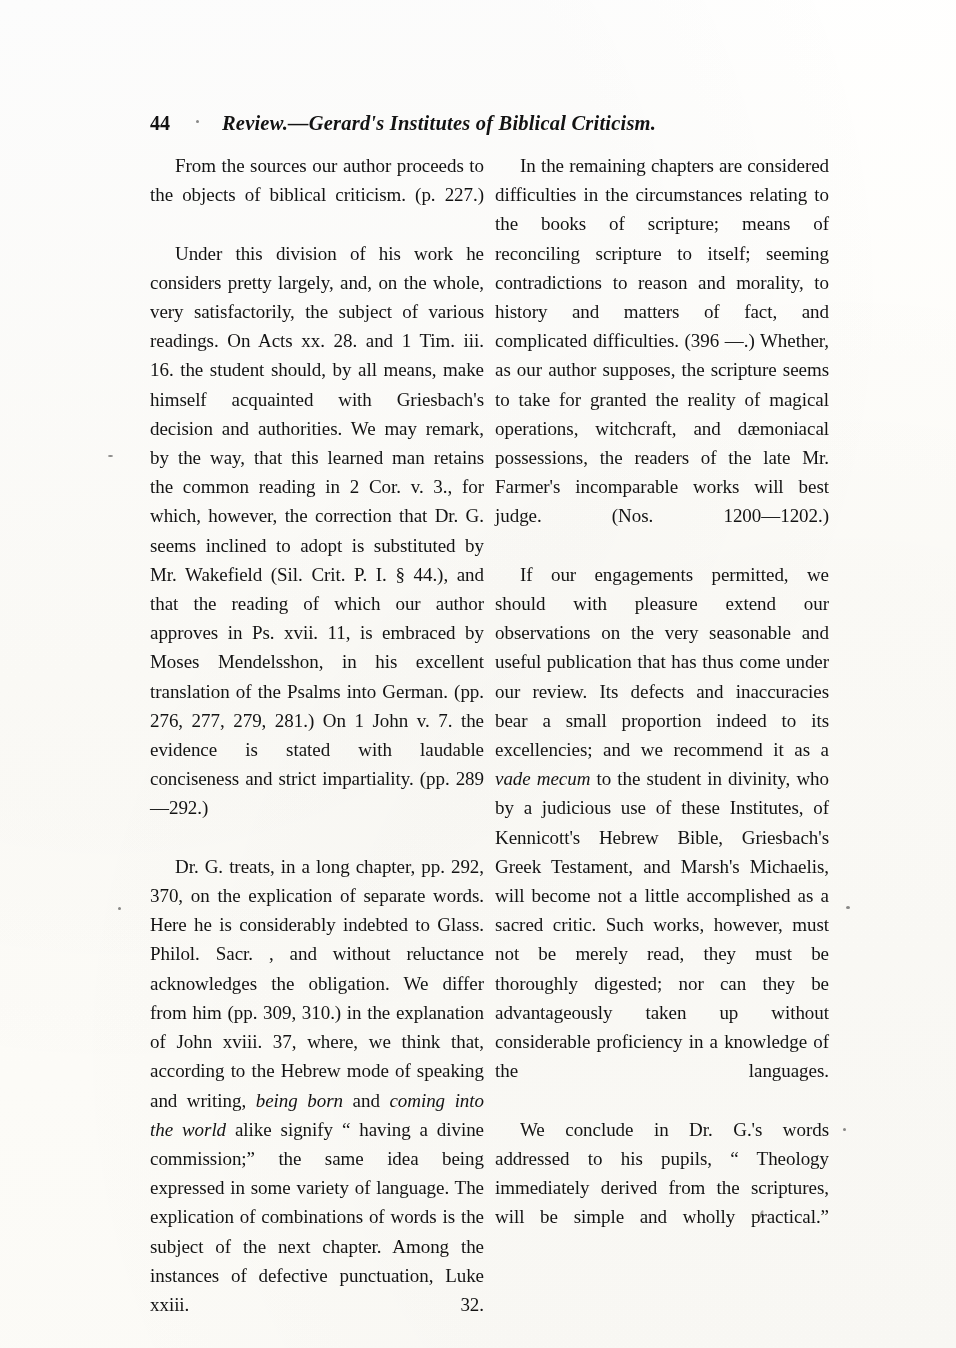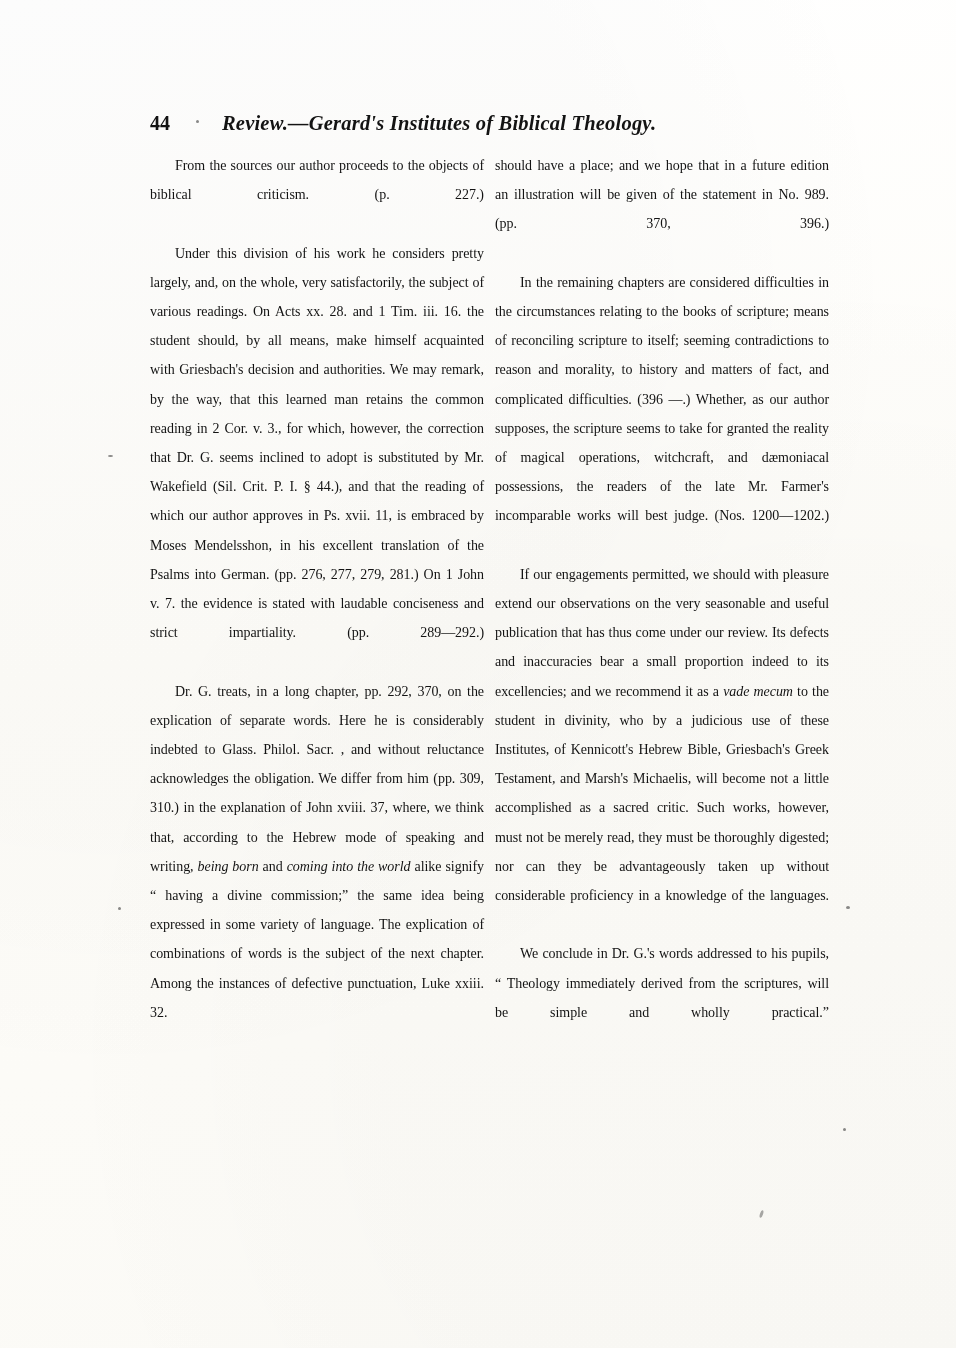--- a/index.html
+++ b/index.html
@@ -62,21 +62,21 @@
     gap: 11px;
   }
   .col {
     width: 334px;
     flex: none;
   }
   .col p {
     margin: 0;
     text-indent: 25px;
     text-align: justify;
-    font-size: 14px;
+    font-size: 19px;
     line-height: 29.2px;
     letter-spacing: -0.05px;
     word-spacing: 0.4px;
     hyphens: none;
   }
   .col p.cont {
     text-indent: 0;
   }
   .col p i {
   }
@@ -105,33 +105,32 @@
   <div class="speck" style="left:118px;top:907px;width:3px;height:3px;"></div>
   <div class="speck" style="left:846px;top:906px;width:4px;height:3px;"></div>
   <div class="speck" style="left:843px;top:1128px;width:3px;height:3px;"></div>
   <div class="speck" style="left:196px;top:120px;width:3px;height:3px;"></div>
   <div class="speck" style="left:760px;top:1210px;width:3px;height:8px;opacity:0.4;transform:rotate(18deg);"></div>
 
   <div class="content">
 
     <div class="runhead">
       <span class="folio">44</span>
-      <span class="runtitle">Review.—Gerard's Institutes of Biblical Theology.</span>
+      <span class="runtitle">Review.—Gerard's Institutes of Biblical Criticism.</span>
     </div>
 
     <div class="columns">
 
       <div class="col">
         <p>From the sources our author proceeds to the objects of biblical criticism. (p. 227.)</p>
         <p>Under this division of his work he considers pretty largely, and, on the whole, very satisfactorily, the subject of various readings. On Acts xx. 28. and 1 Tim. iii. 16. the student should, by all means, make himself acquainted with Griesbach's decision and authorities. We may remark, by the way, that this learned man retains the common reading in 2 Cor. v. 3., for which, however, the correction that Dr. G. seems inclined to adopt is substituted by Mr. Wakefield (Sil. Crit. P. I. § 44.), and that the reading of which our author approves in Ps. xvii. 11, is embraced by Moses Mendelsshon, in his excellent translation of the Psalms into German. (pp. 276, 277, 279, 281.) On 1 John v. 7. the evidence is stated with laudable conciseness and strict impartiality. (pp. 289—292.)</p>
         <p><span>Dr. G. treats, in a long chapter, pp. 292, 370, on the explication of separate words. Here he is considerably indebted to Glass. Philol. Sacr. , and without reluctance acknowledges the obligation. We differ from him (pp. 309, 310.) in the explanation of John xviii. 37, where, we think that, according to the Hebrew mode of speaking and writing, </span><i>being born</i><span> and </span><i>coming into the world</i><span> alike signify “ having a divine commission;” the same idea being expressed in some variety of language. The explication of combinations of words is the subject of the next chapter. Among the instances of defective punctuation, Luke xxiii. 32.</span></p>
       </div>
 
       <div class="col">
-        <p class="cont">should have a place; and we hope that in a future edition an illustration will be given of the statement in No. 989. (pp. 370, 396.)</p>
         <p>In the remaining chapters are considered difficulties in the circumstances relating to the books of scripture; means of reconciling scripture to itself; seeming contradictions to reason and morality, to history and matters of fact, and complicated difficulties. (396 —.) Whether, as our author supposes, the scripture seems to take for granted the reality of magical operations, witchcraft, and dæmoniacal possessions, the readers of the late Mr. Farmer's incomparable works will best judge. (Nos. 1200—1202.)</p>
         <p><span>If our engagements permitted, we should with pleasure extend our observations on the very seasonable and useful publication that has thus come under our review. Its defects and inaccuracies bear a small proportion indeed to its excellencies; and we recommend it as a </span><i>vade mecum</i><span> to the student in divinity, who by a judicious use of these Institutes, of Kennicott's Hebrew Bible, Griesbach's Greek Testament, and Marsh's Michaelis, will become not a little accomplished as a sacred critic. Such works, however, must not be merely read, they must be thoroughly digested; nor can they be advantageously taken up without considerable proficiency in a knowledge of the languages.</span></p>
         <p>We conclude in Dr. G.'s words addressed to his pupils, “ Theology immediately derived from the scriptures, will be simple and wholly practical.”</p>
       </div>
 
     </div>
   </div>
 </div>
 
 </body></html>

